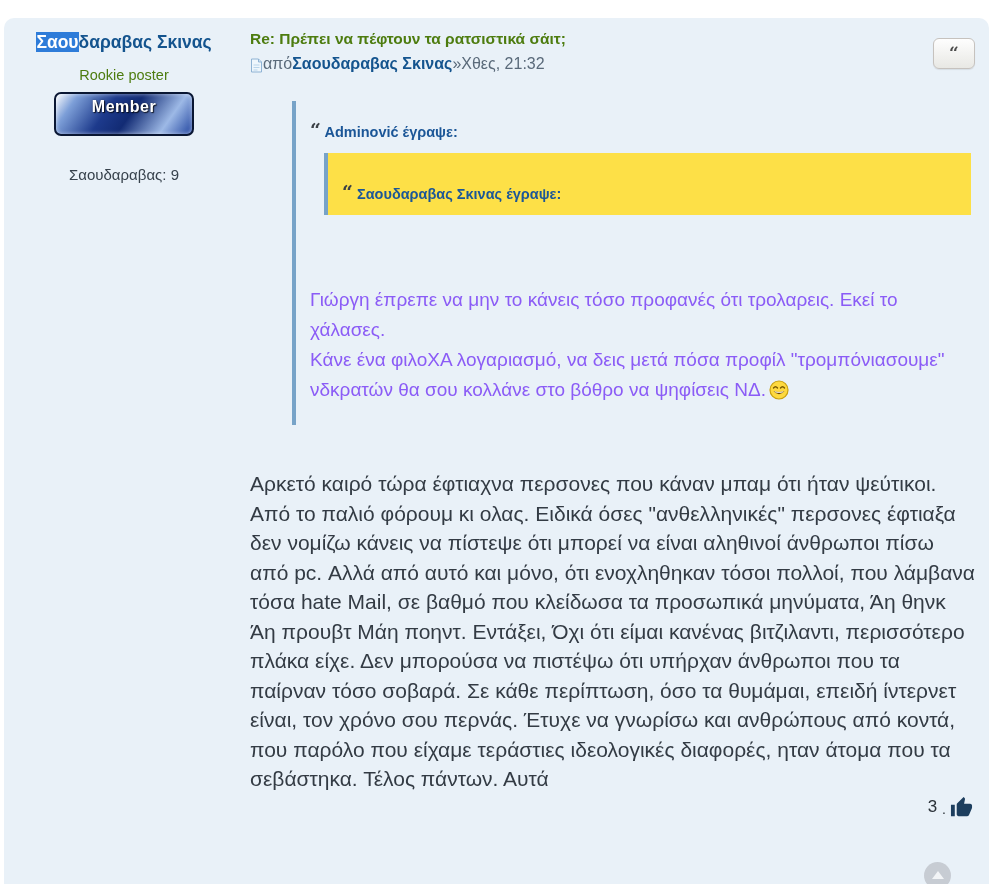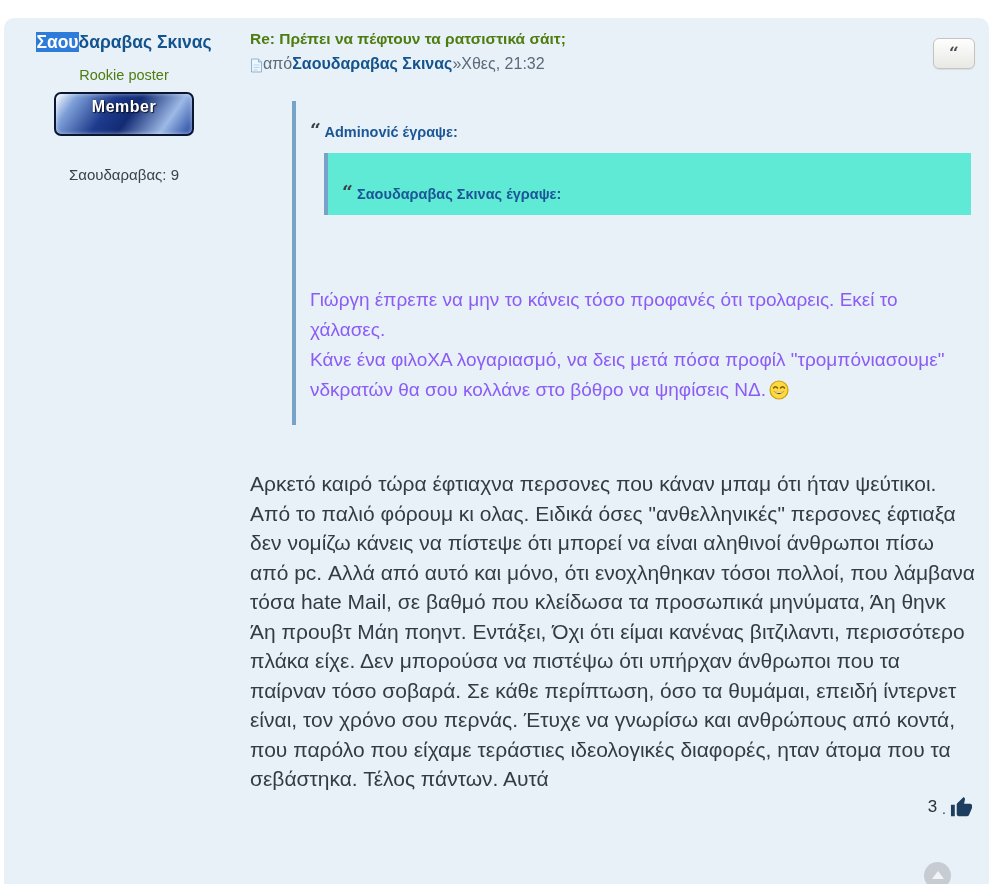--- a/index.html
+++ b/index.html
@@ -28,21 +28,21 @@
   .byline .author { color:#14548e; font-weight:bold; }
   .quote-btn { position:absolute; right:14px; top:10px; width:42px; height:31px;
     border:1px solid #c6c2be; border-radius:6px; text-align:center; cursor:pointer;
     background:linear-gradient(#fefefe,#e8e8e4); box-shadow:0 1px 1px rgba(0,0,0,.08); }
   .quote-btn .qmark { font-size:17px; line-height:29px; color:#4a4a4a; }
   .qmark { font-family:"DejaVu Serif", serif; font-weight:bold; color:#3c4146; font-size:19px; }
 
   blockquote.outer { margin:28px 0 0 42px; border-left:4px solid #77a3c8;
     padding:2px 4px 20px 14px; }
   .cite { font-size:14.5px; color:#1b5697; font-weight:bold;margin-top:16px; }
-  blockquote.inner { margin:12px 0 0 14px; background:#5eead4;
+  blockquote.inner { margin:12px 0 0 14px; background:#fde047;
     border-left:4px solid #77a3c8; padding:12px 16px 12px 14px; }
   .inner-text { margin-top:8px; color:#46749f; font-size:16.5px; line-height:30px; }
   .reply { margin-top:70px; color:#8b5cf6; font-size:19px; line-height:30px; }
   .emoji { display:inline-block; width:20px; height:20px; vertical-align:-4px; margin-left:3px; }
 
   .body-text { margin-top:44px; color:#333b44; font-size:21px; line-height:29.5px; }
 
   .likes-row { display:flex; justify-content:flex-end; align-items:center;
     gap:3px; margin-top:2px; padding-right:2px; }
   .likes-count { font-size:17px; color:#2a3138; }

